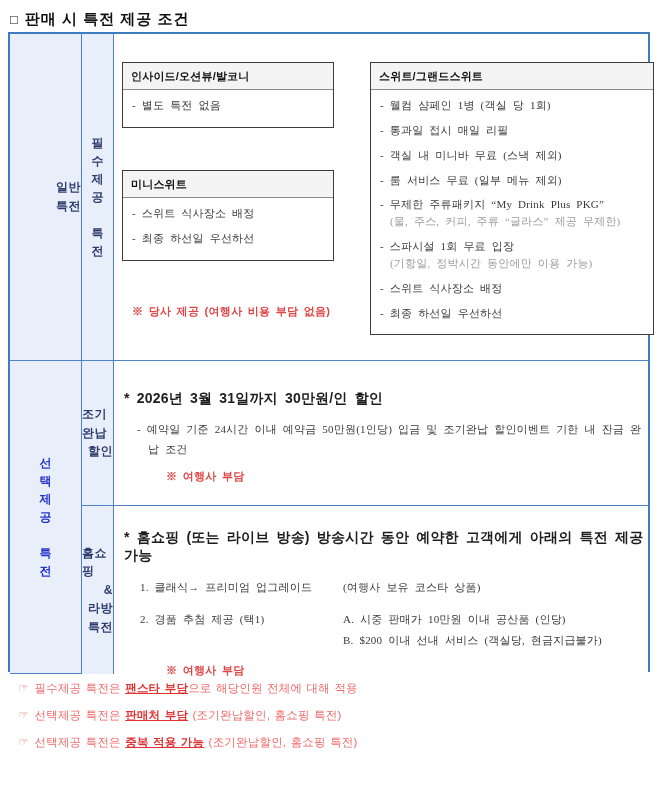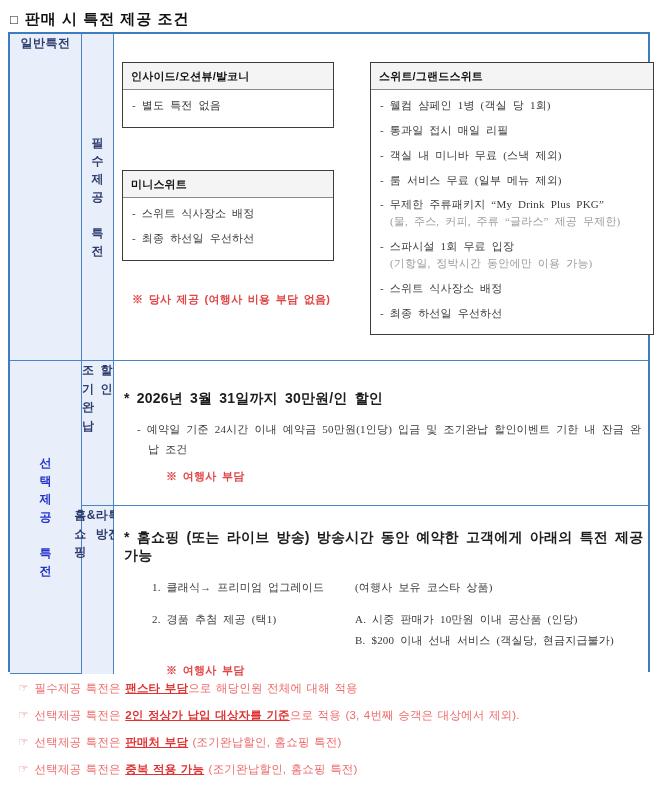--- a/index.html
+++ b/index.html
@@ -19,52 +19,52 @@
   .title-row{padding:6px 0 0 10px;height:32px;display:flex;align-items:center;}
   .title-bullet{font-size:13px;font-weight:bold;color:#111;margin-right:7px;line-height:1;}
   .title-text{font-size:15px;font-weight:bold;color:#111;letter-spacing:1px;}
 
   .btable{margin-left:8px;width:642px;height:640px;display:grid;
     grid-template-columns:72px 32px auto;grid-template-rows:327px 145px 168px;
     border:2.5px solid var(--tb-out);}
   .cell{border-right:1.5px solid var(--tb);border-bottom:1.5px solid var(--tb);}
   .cell.last-col{border-right:none;}
   .cell.last-row{border-bottom:none;}
-  .lab{background:var(--lab-bg);display:flex;flex-direction:row;align-items:flex-start;justify-content:center;}
+  .lab{background:var(--lab-bg);display:flex;flex-direction:column;align-items:flex-end;justify-content:center;}
   .lab span{font-size:12px;font-weight:bold;color:var(--navy);line-height:1.55;letter-spacing:0.5px;}
   .vlab{background:var(--lab-bg);display:flex;align-items:center;justify-content:center;}
   .vtext{font-size:12px;font-weight:bold;color:var(--navy);line-height:1.5;text-align:center;letter-spacing:0;}
   .vtext.blue{color:var(--sel-blue);}
   .span2{grid-row:2/4;}
   .content{background:#fff;position:relative;}
 
   
   .left-col{position:absolute;left:8px;top:28px;width:212px;}
   .rbox{position:absolute;left:256px;top:28px;width:284px;}
   .box{border:1.6px solid #3c3c3c;background:#fff;}
   .box + .box{margin-top:42px;}
   .box-h{background:#f4f4f4;border-bottom:1px solid #8a8a8a;font-size:11px;font-weight:bold;
     color:#111;padding:6px 8px 5px;letter-spacing:0.2px;}
   .box-b{padding:8px 9px 4px;}
   .bi{font-family:"Liberation Serif",serif;font-size:11px;color:#3a3a3a;line-height:1.35;
     margin:0 0 10px;word-spacing:3px;letter-spacing:0.2px;}
   .bi-sub{color:#9c9c9c;margin:-8px 0 10px 10px;}
   .note-red{font-size:11px;font-weight:bold;color:var(--red);letter-spacing:0.3px;word-spacing:2px;}
-  .r1-note{position:absolute;left:18px;top:258px;}
+  .r1-note{position:absolute;left:18px;top:270px;}
 
   
   .r2{padding:29px 0 0 10px;}
   .headline{font-size:14px;font-weight:bold;color:#1d1d1d;letter-spacing:0.2px;word-spacing:3px;}
   .r2-detail{font-family:"Liberation Serif",serif;font-size:11px;color:#3a3a3a;margin:11px 0 0 24px;
     width:500px;line-height:1.85;text-indent:-11px;word-spacing:3px;letter-spacing:0.2px;}
   .r2-note{margin:9px 0 0 42px;}
 
   
   .r3{padding:23px 0 0 10px;}
-  .hs-grid{display:grid;grid-template-columns:203px auto;margin:15px 0 0 28px;row-gap:17px;
+  .hs-grid{display:grid;grid-template-columns:203px auto;margin:15px 0 0 16px;row-gap:17px;
     font-family:"Liberation Serif",serif;font-size:11px;color:#3a3a3a;word-spacing:3px;letter-spacing:0.2px;}
   .opt-b{margin-top:6px;}
   .r3-note{margin:15px 0 0 42px;}
 
   
   .footnotes{margin:9px 0 0 18px;}
   .fn{font-size:11.5px;color:var(--fred);margin-bottom:12px;letter-spacing:0.2px;word-spacing:1px;}
   .fn .lead{margin-right:6px;}
   .fn .em{color:var(--fred-em);font-weight:bold;text-decoration:underline;}
 </style>
@@ -163,21 +163,18 @@
     </div>
     <div class="note-red r3-note">※ 여행사 부담</div>
   </div>
 </div>
 
 <div class="footnotes">
   <div class="fn">
     <span class="lead">☞</span><span>필수제공 특전은 </span><span class="em">팬스타 부담</span><span>으로 해당인원 전체에 대해 적용</span>
   </div>
   <div class="fn">
-    <span class="lead">☞</span><span>선택제공 특전은 </span><span class="em">2인 정상가 납입 대상자를 기준</span><span>으로 적용 (3, 4번째 승객은 대상에서 제외).</span>
-  </div>
-  <div class="fn">
     <span class="lead">☞</span><span>선택제공 특전은 </span><span class="em">판매처 부담</span><span> (조기완납할인, 홈쇼핑 특전)</span>
   </div>
   <div class="fn">
     <span class="lead">☞</span><span>선택제공 특전은 </span><span class="em">중복 적용 가능</span><span> (조기완납할인, 홈쇼핑 특전)</span>
   </div>
 </div>
 
 </body></html>

